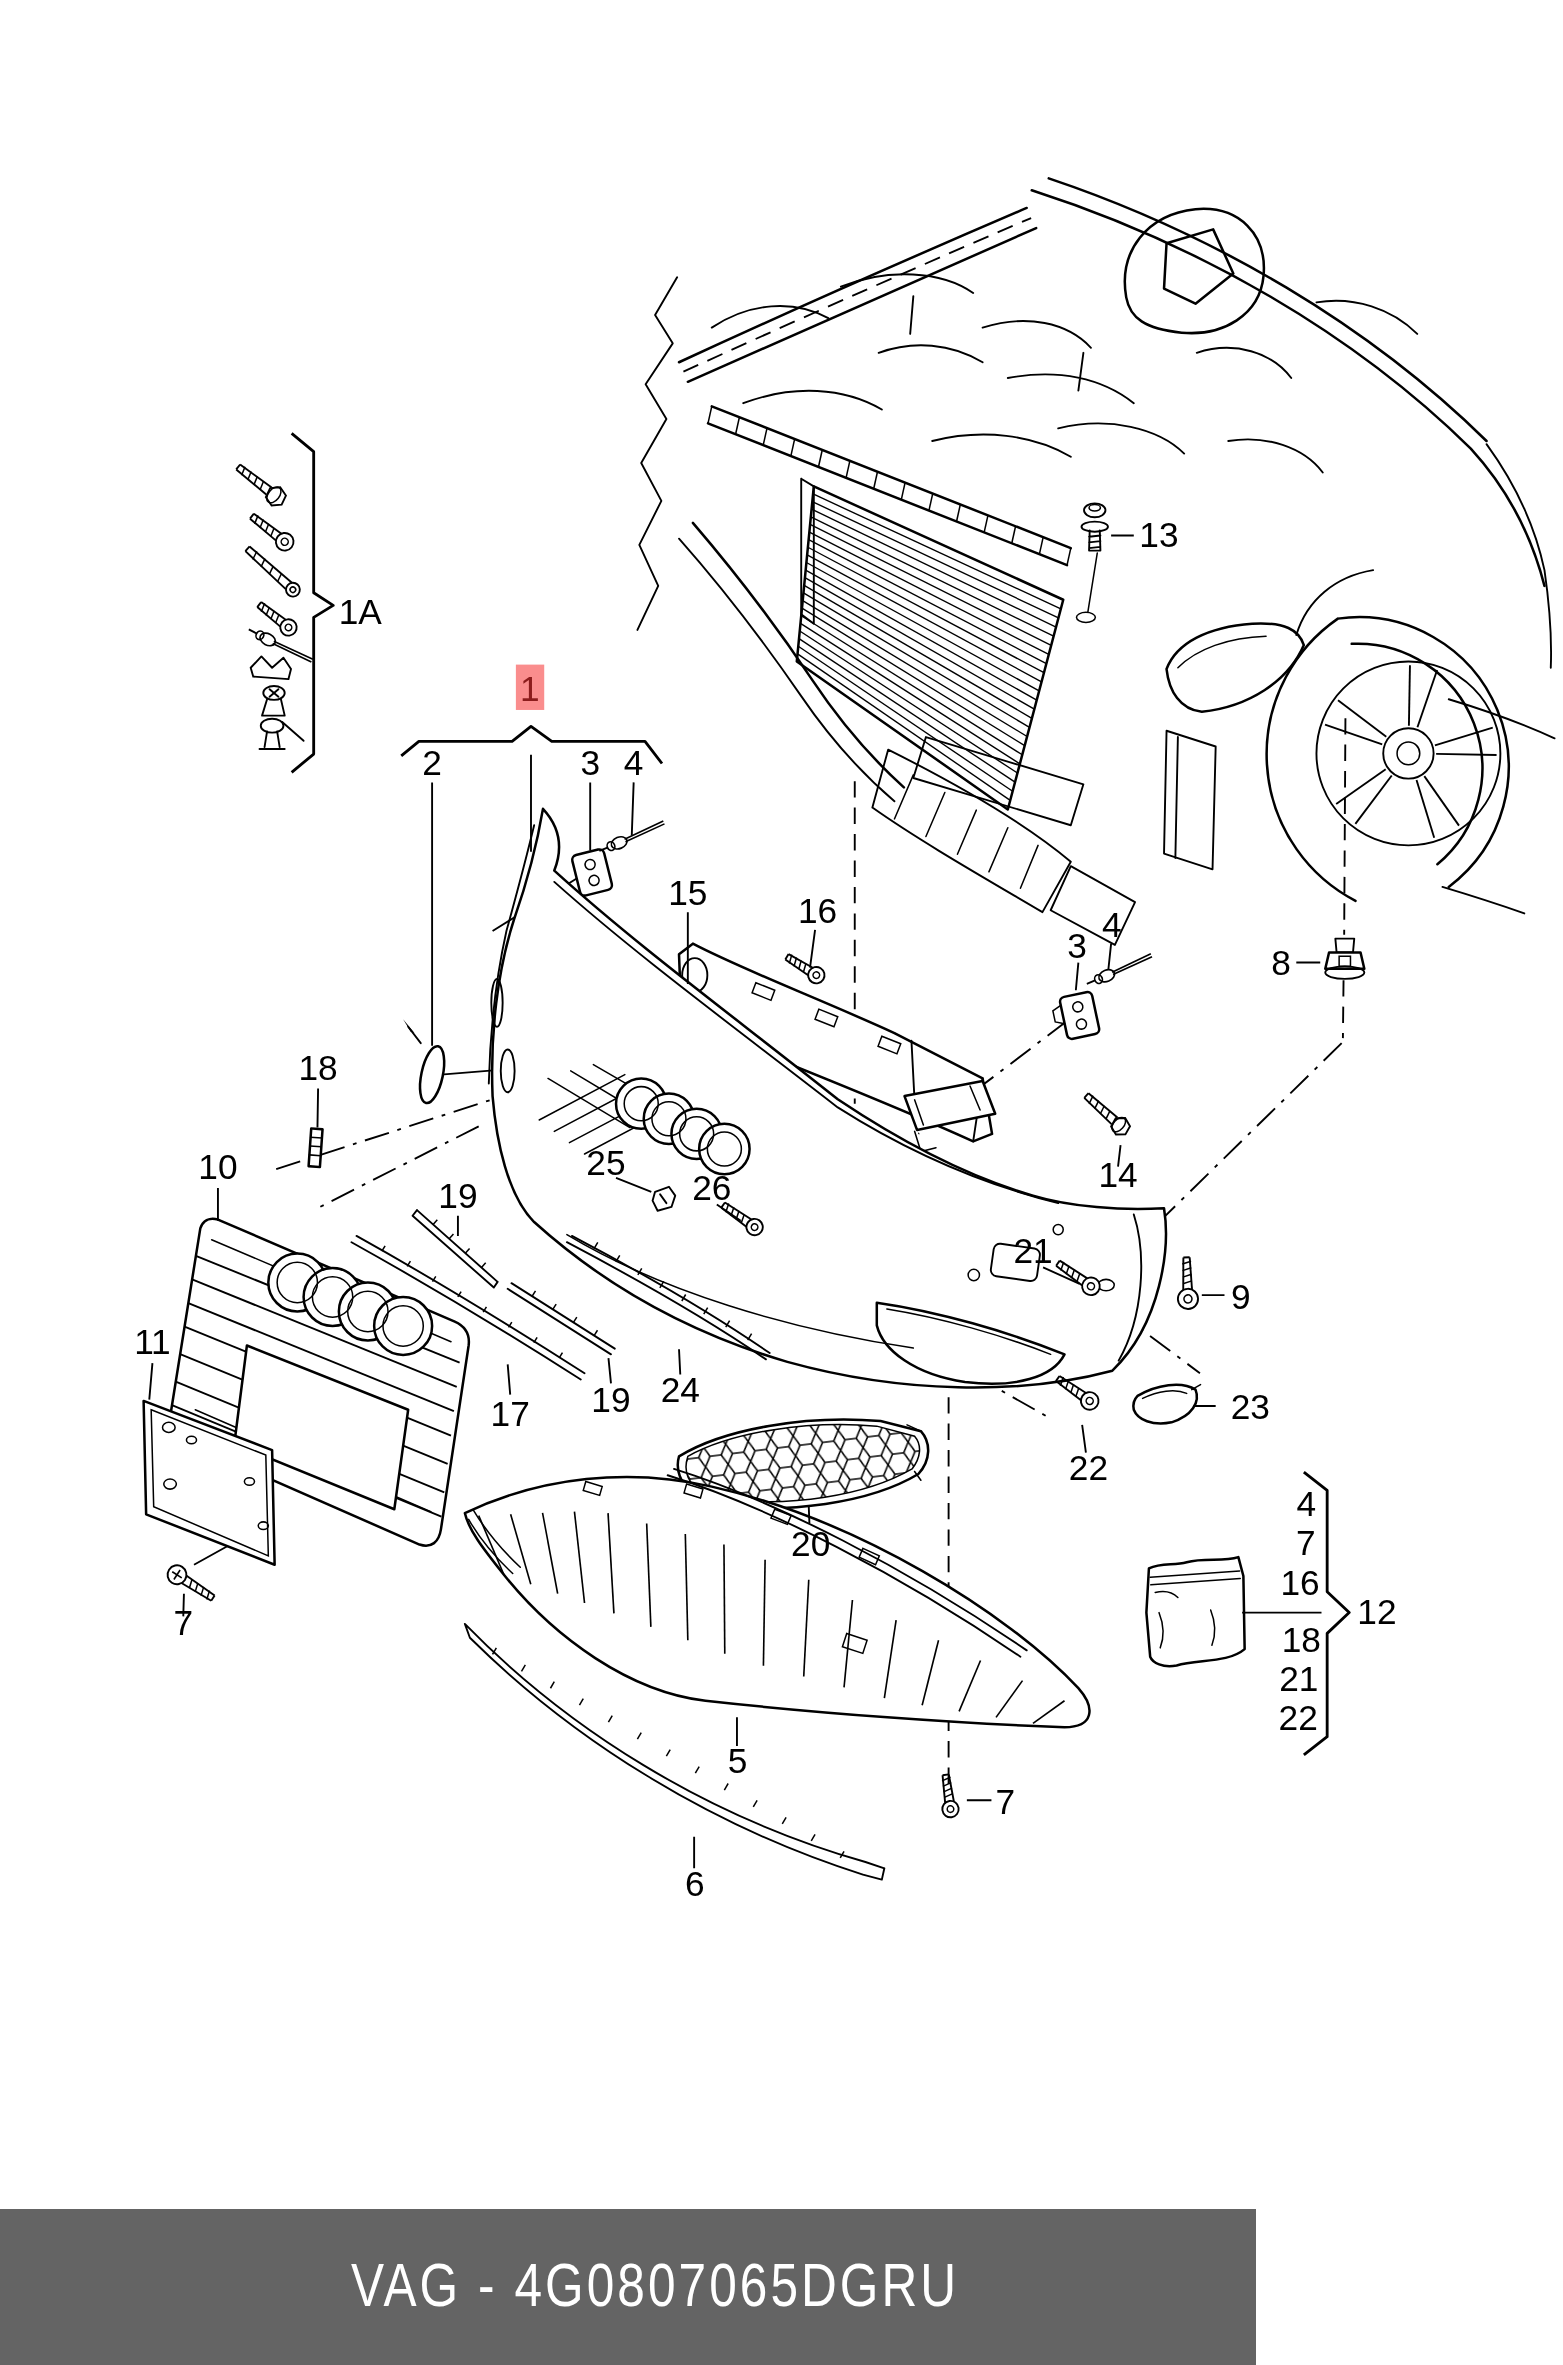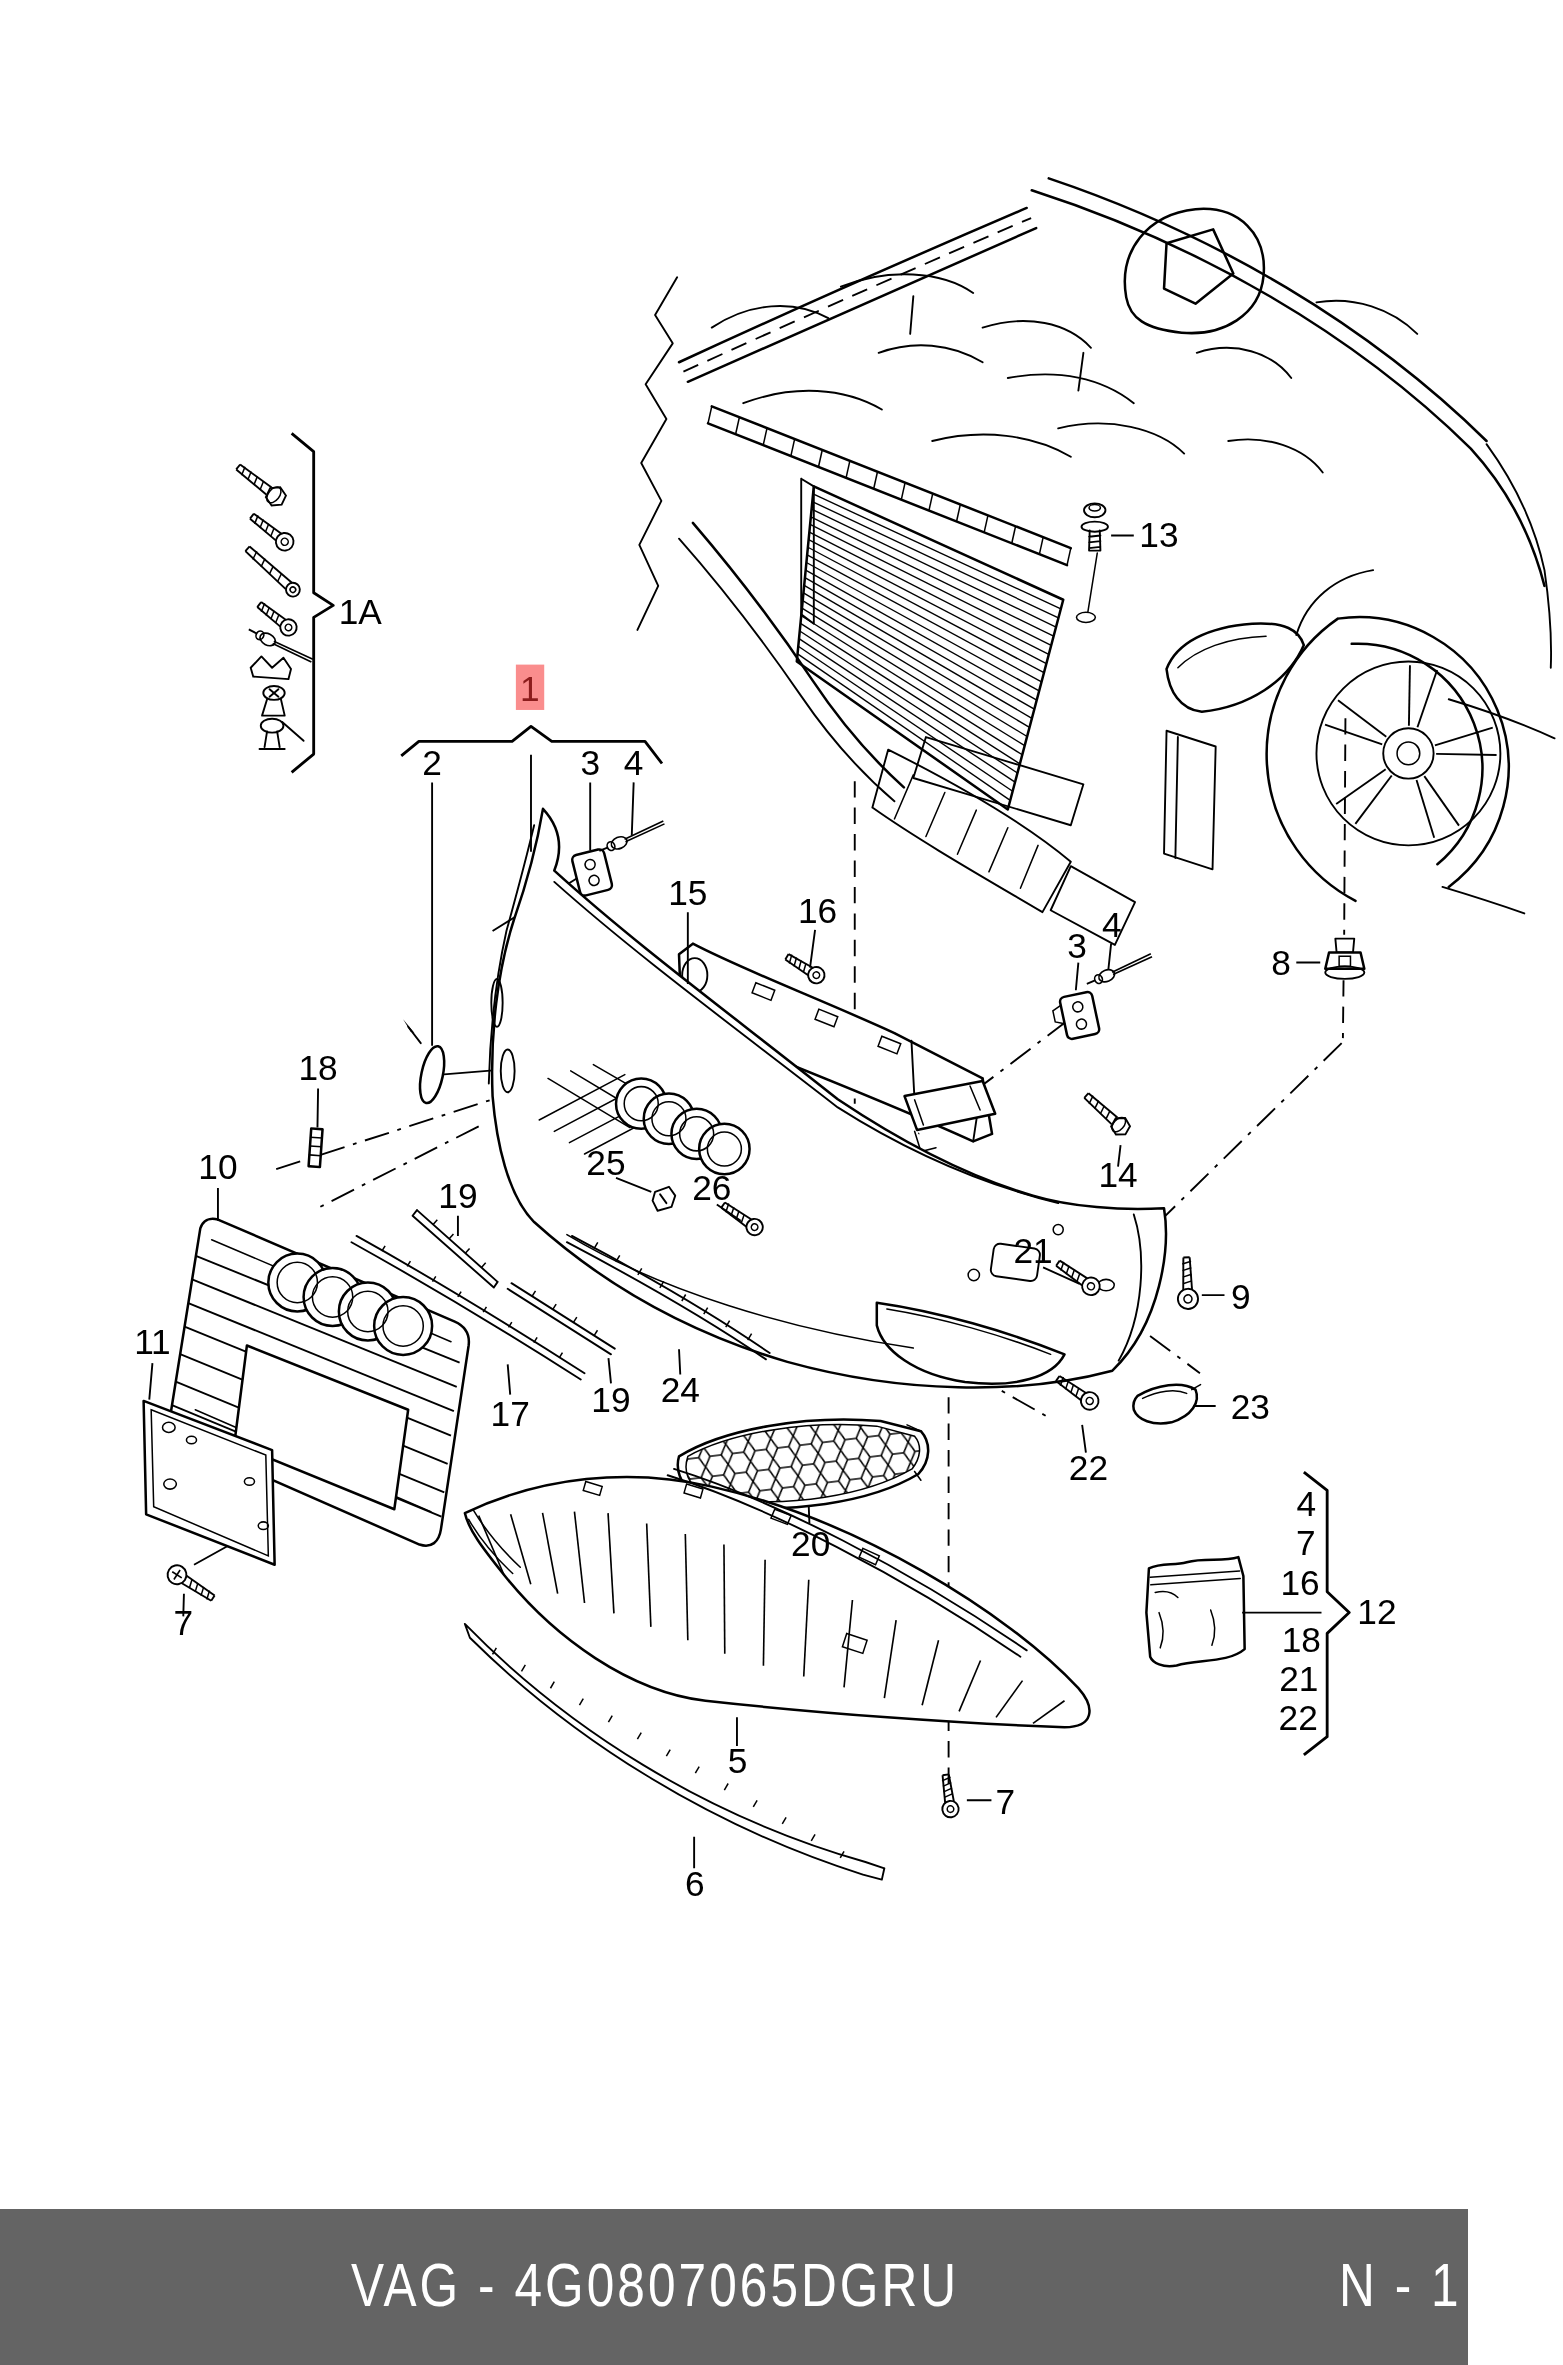--- a/index.html
+++ b/index.html
@@ -8,21 +8,21 @@
   svg{position:absolute;left:0;top:0;}
   .ln{fill:none;stroke:#000;stroke-width:4;stroke-linecap:round;stroke-linejoin:round;}
   .ln2{fill:none;stroke:#000;stroke-width:3;stroke-linecap:round;stroke-linejoin:round;}
   .thin{fill:none;stroke:#000;stroke-width:2.4;stroke-linecap:round;}
   .wfill{fill:#ffffff;stroke:#000;stroke-width:4;stroke-linejoin:round;}
   .leader{fill:none;stroke:#000;stroke-width:3;}
   .dash{fill:none;stroke:#000;stroke-width:3;stroke-dasharray:26 16;}
   .dashdot{fill:none;stroke:#000;stroke-width:3;stroke-dasharray:40 14 6 14;}
   .brace{fill:none;stroke:#000;stroke-width:4.5;stroke-linejoin:round;}
   .callout{font-family:"Liberation Sans","DejaVu Sans",sans-serif;font-size:56px;fill:#000;text-anchor:middle;}
-  .footer-bar{position:absolute;left:0;top:2209px;width:1468px;height:156px;line-height:156px;}
+  .footer-bar{position:absolute;left:0;top:2209px;width:1256px;height:156px;line-height:156px;}
   .footer-text{position:absolute;top:0;height:156px;line-height:151px;font-size:62px;
                letter-spacing:3.8px;transform:scaleX(0.8);transform-origin:left center;white-space:nowrap;}
 </style>
 </head>
 <body>
 
 <div class="page">
 <svg id="art" viewBox="0 0 2483 3756" width="1564" height="2366">
   <defs>
     <pattern id="hexpat" width="36" height="32" patternUnits="userSpaceOnUse" patternTransform="rotate(-7)">

